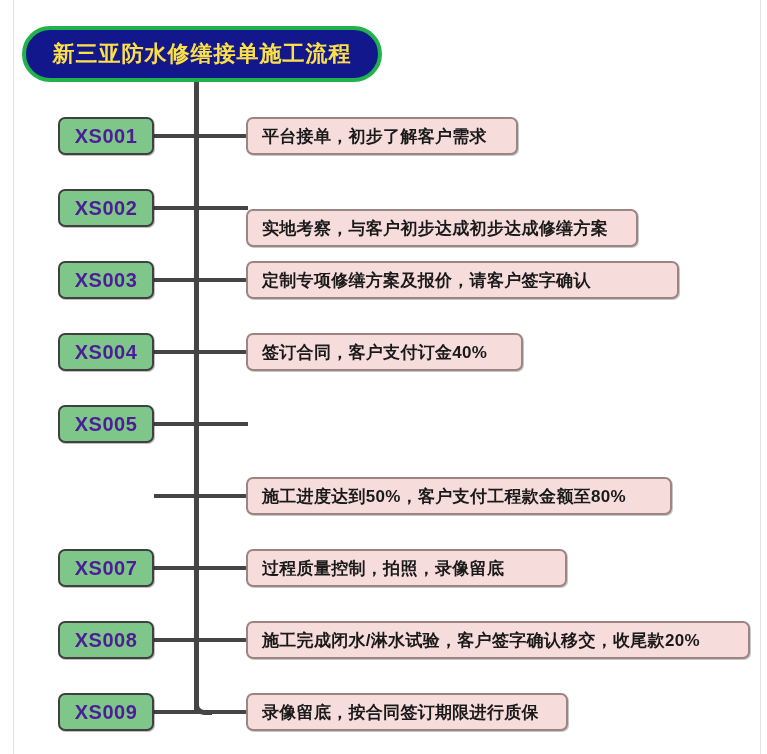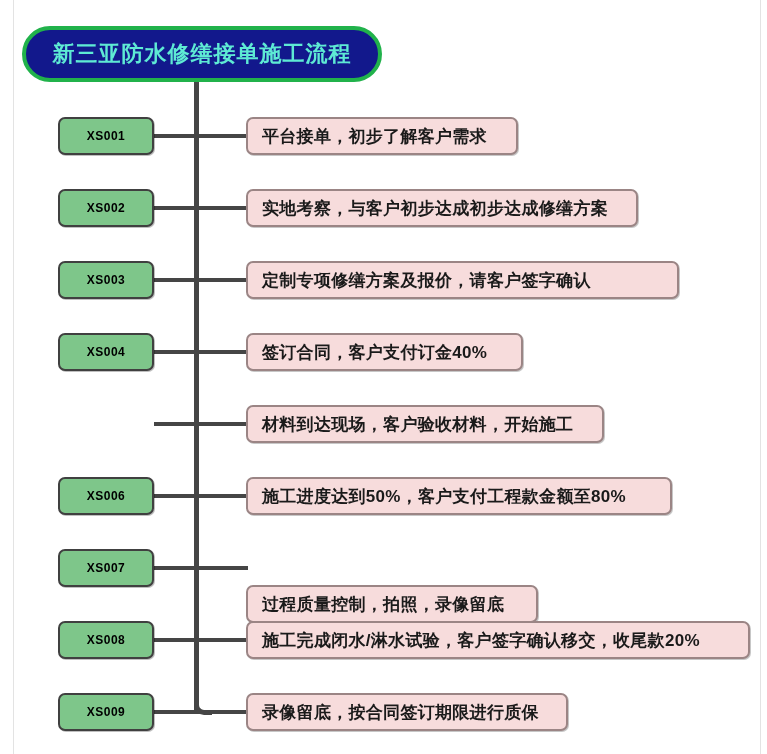--- a/index.html
+++ b/index.html
@@ -38,21 +38,21 @@
     height: 56px;
     box-sizing: border-box;
     background: #12188c;
     border: 4px solid #21b24b;
     border-radius: 28px;
     display: flex;
     align-items: center;
     justify-content: center;
   }
   #title-pill .title-text {
-    color: #5eead4;
+    color: #fde047;
     font-size: 22px;
     font-weight: bold;
     letter-spacing: 1px;
     white-space: nowrap;
   }
 
   
   #trunk {
     position: absolute;
     left: 194px;
@@ -99,22 +99,22 @@
     box-sizing: border-box;
     background: #7ec68a;
     border: 2px solid #404040;
     border-radius: 7px;
     display: flex;
     align-items: center;
     justify-content: center;
     box-shadow: 1px 1px 0 rgba(0,0,0,0.25);
   }
   .id-box .id-text {
-    color: #000000;
-    font-size: 12px;
+    color: #4c1d95;
+    font-size: 20px;
     font-weight: bold;
     letter-spacing: 0.5px;
     white-space: nowrap;
   }
 
   .desc-box {
     position: absolute;
     left: 246px;
     top: 0px;
     height: 38px;
@@ -160,21 +160,21 @@
         <div class="desc-box" style="width: 272px;">
           <span class="desc-text">平台接单，初步了解客户需求</span>
         </div>
       </div>
       <div class="row" style="top: 189px;">
         <div class="connector left-seg"></div>
         <div class="connector right-seg"></div>
         <div class="id-box">
           <span class="id-text">XS002</span>
         </div>
-        <div class="desc-box" style="width: 392px;">
+        <div class="desc-box" style="width: 392px; margin-top: 20px;">
           <span class="desc-text">实地考察，与客户初步达成初步达成修缮方案</span>
         </div>
       </div>
       <div class="row" style="top: 261px;">
         <div class="connector left-seg"></div>
         <div class="connector right-seg"></div>
         <div class="id-box">
           <span class="id-text">XS003</span>
         </div>
         <div class="desc-box" style="width: 433px;">
@@ -187,41 +187,38 @@
         <div class="id-box">
           <span class="id-text">XS004</span>
         </div>
         <div class="desc-box" style="width: 277px;">
           <span class="desc-text">签订合同，客户支付订金40%</span>
         </div>
       </div>
       <div class="row" style="top: 405px;">
         <div class="connector left-seg"></div>
         <div class="connector right-seg"></div>
-        <div class="desc-box" style="width: 358px;">
-          <span class="desc-text">材料到达现场，客户验收材料，开始施工</span>
+        <div class="id-box">
+          <span class="id-text">XS005</span>
         </div>
       </div>
       <div class="row" style="top: 477px;">
         <div class="connector left-seg"></div>
         <div class="connector right-seg"></div>
-        <div class="id-box">
-          <span class="id-text">XS006</span>
-        </div>
         <div class="desc-box" style="width: 426px;">
           <span class="desc-text">施工进度达到50%，客户支付工程款金额至80%</span>
         </div>
       </div>
       <div class="row" style="top: 549px;">
         <div class="connector left-seg"></div>
         <div class="connector right-seg"></div>
         <div class="id-box">
           <span class="id-text">XS007</span>
         </div>
-        <div class="desc-box" style="width: 292px; margin-top: 36px;">
+        <div class="desc-box" style="width: 321px;">
           <span class="desc-text">过程质量控制，拍照，录像留底</span>
         </div>
       </div>
       <div class="row" style="top: 621px;">
         <div class="connector left-seg"></div>
         <div class="connector right-seg"></div>
         <div class="id-box">
           <span class="id-text">XS008</span>
         </div>
         <div class="desc-box" style="width: 504px;">

